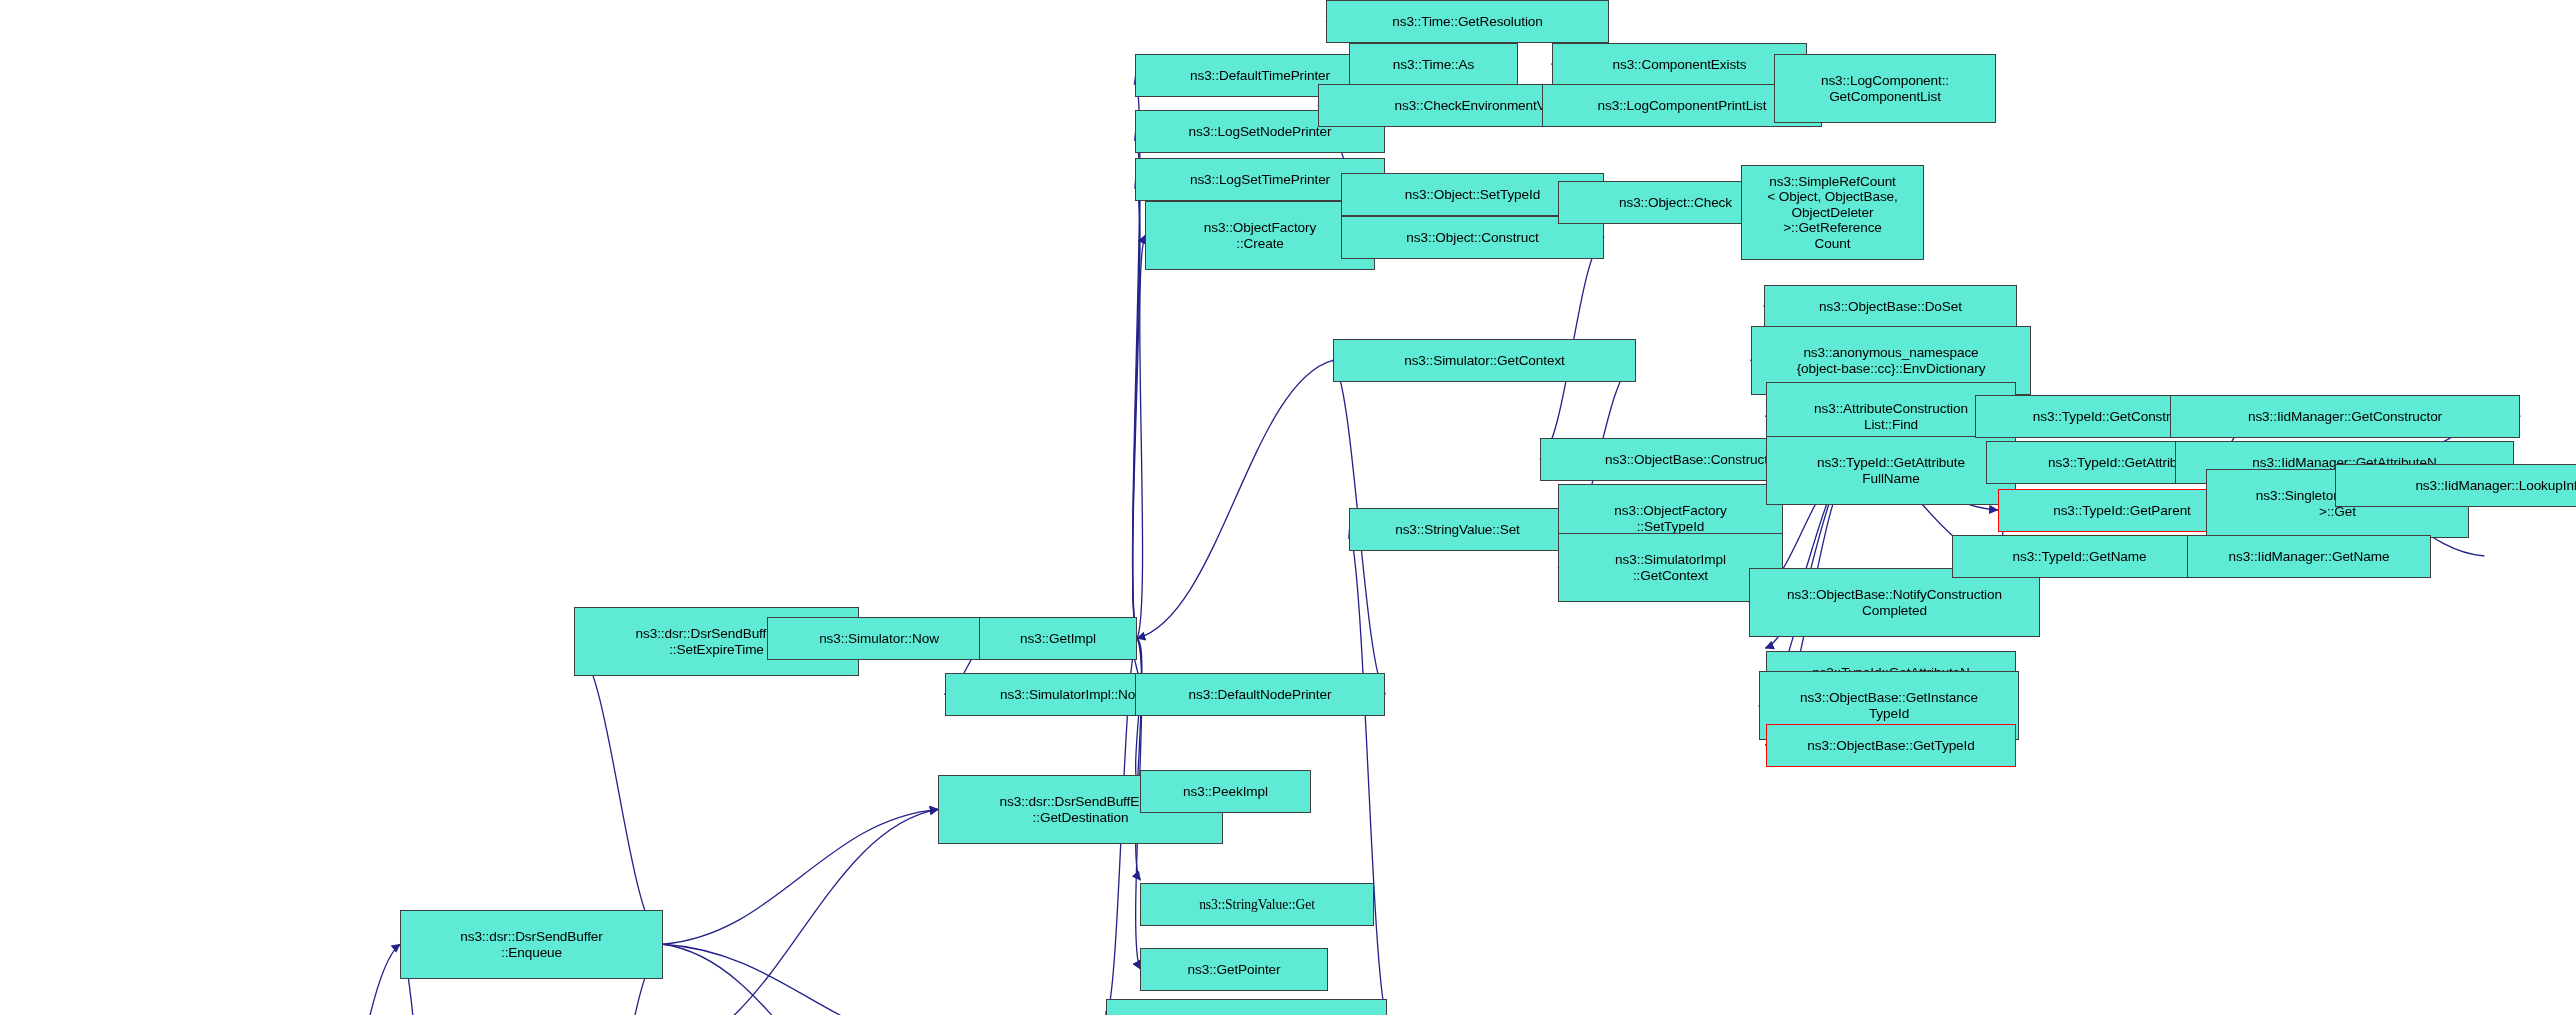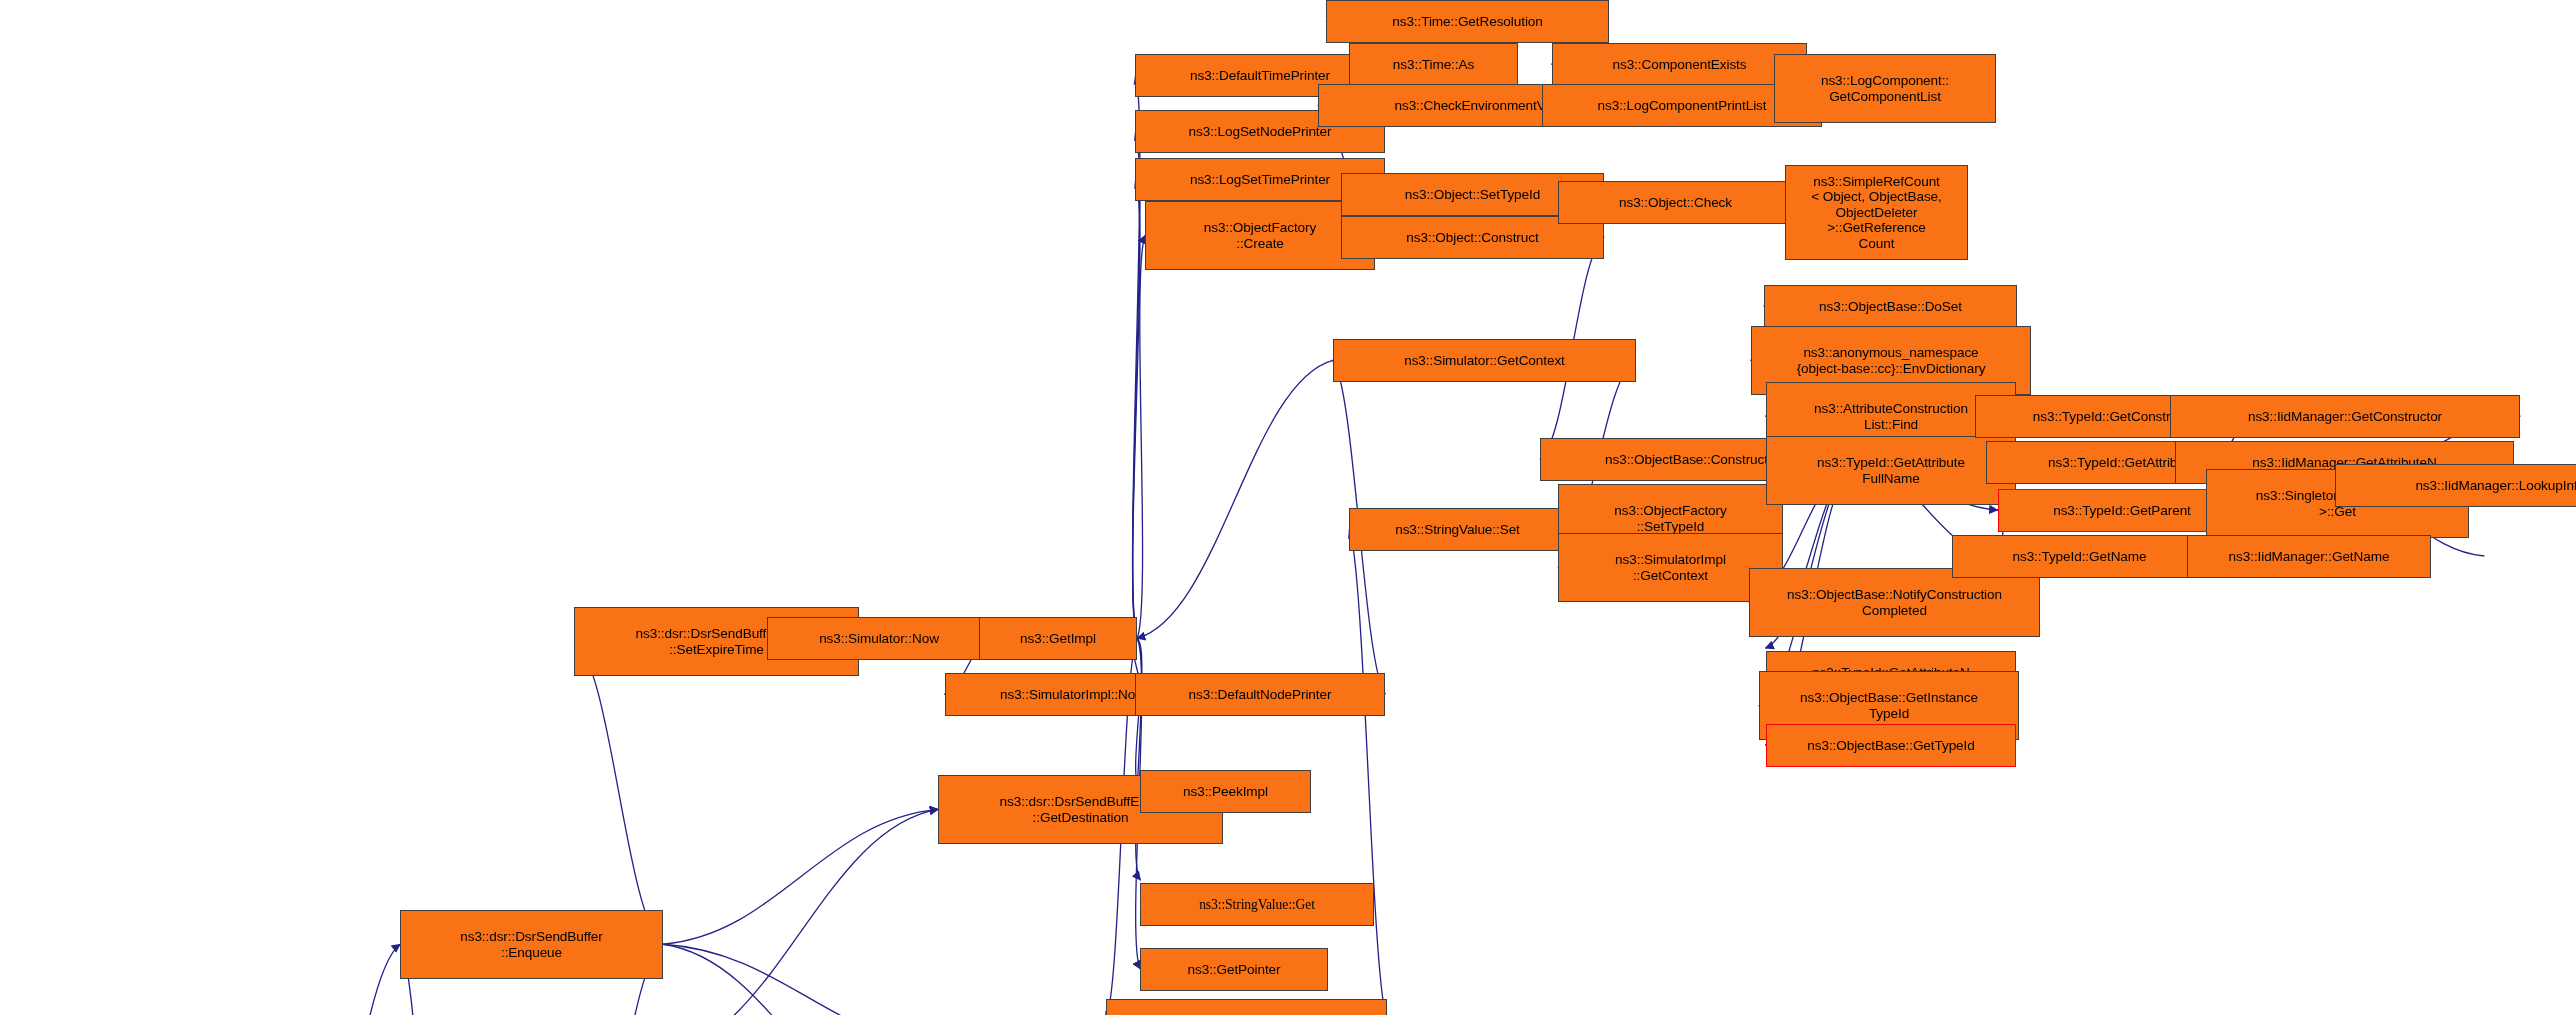--- a/index.html
+++ b/index.html
@@ -13,21 +13,21 @@
     overflow:hidden;
   }
   svg#edges{
     position:absolute;left:0;top:0;width:2576px;height:1015px;
     pointer-events:none;
   }
   .node{
     position:absolute;
     box-sizing:border-box;
     border:0.8px solid #3f3f3f;
-    background:#f97316;
+    background:#5eead4;
     color:#000000;
     display:flex;
     align-items:center;
     justify-content:center;
     text-align:center;
     font-size:13.6px;
     line-height:1.14;
     padding:0.8px 4.1px;
     white-space:pre-line;
     letter-spacing:-0.1px;
@@ -164,21 +164,21 @@
       <div class="node " style="left: 1318px; top: 84px; width: 350px; height: 43px;"><span>ns3::CheckEnvironmentVariables</span></div>
       <div class="node " style="left: 1341px; top: 173px; width: 263px; height: 43px;"><span>ns3::Object::SetTypeId</span></div>
       <div class="node " style="left: 1341px; top: 216px; width: 263px; height: 43px;"><span>ns3::Object::Construct</span></div>
       <div class="node " style="left: 1333px; top: 339px; width: 303px; height: 43px;"><span>ns3::Simulator::GetContext</span></div>
       <div class="node " style="left: 1349px; top: 508px; width: 217px; height: 43px;"><span>ns3::StringValue::Set</span></div>
       <div class="node " style="left: 1552px; top: 43px; width: 255px; height: 43px;"><span>ns3::ComponentExists</span></div>
       <div class="node " style="left: 1542px; top: 84px; width: 280px; height: 43px;"><span>ns3::LogComponentPrintList</span></div>
       <div class="node " style="left: 1558px; top: 181px; width: 235px; height: 43px;"><span>ns3::Object::Check</span></div>
       <div class="node thick" style="left: 1774px; top: 54px; width: 222px; height: 69px;"><span>ns3::LogComponent::
 GetComponentList</span></div>
-      <div class="node " style="left: 1741px; top: 165px; width: 183px; height: 95px; margin-left: 44px;"><span>ns3::SimpleRefCount
+      <div class="node " style="left: 1741px; top: 165px; width: 183px; height: 95px;"><span>ns3::SimpleRefCount
 &lt; Object, ObjectBase,
 ObjectDeleter &gt;::GetReference
 Count</span></div>
       <div class="node thick" style="left: 1540px; top: 438px; width: 316px; height: 43px;"><span>ns3::ObjectBase::ConstructSelf</span></div>
       <div class="node thick" style="left: 1558px; top: 484px; width: 225px; height: 69px;"><span>ns3::ObjectFactory
 ::SetTypeId</span></div>
       <div class="node thick" style="left: 1558px; top: 533px; width: 225px; height: 69px;"><span>ns3::SimulatorImpl
 ::GetContext</span></div>
       <div class="node " style="left: 1764px; top: 285px; width: 253px; height: 43px;"><span>ns3::ObjectBase::DoSet</span></div>
       <div class="node " style="left: 1751px; top: 326px; width: 280px; height: 69px; align-items: center;"><span>ns3::anonymous_namespace

